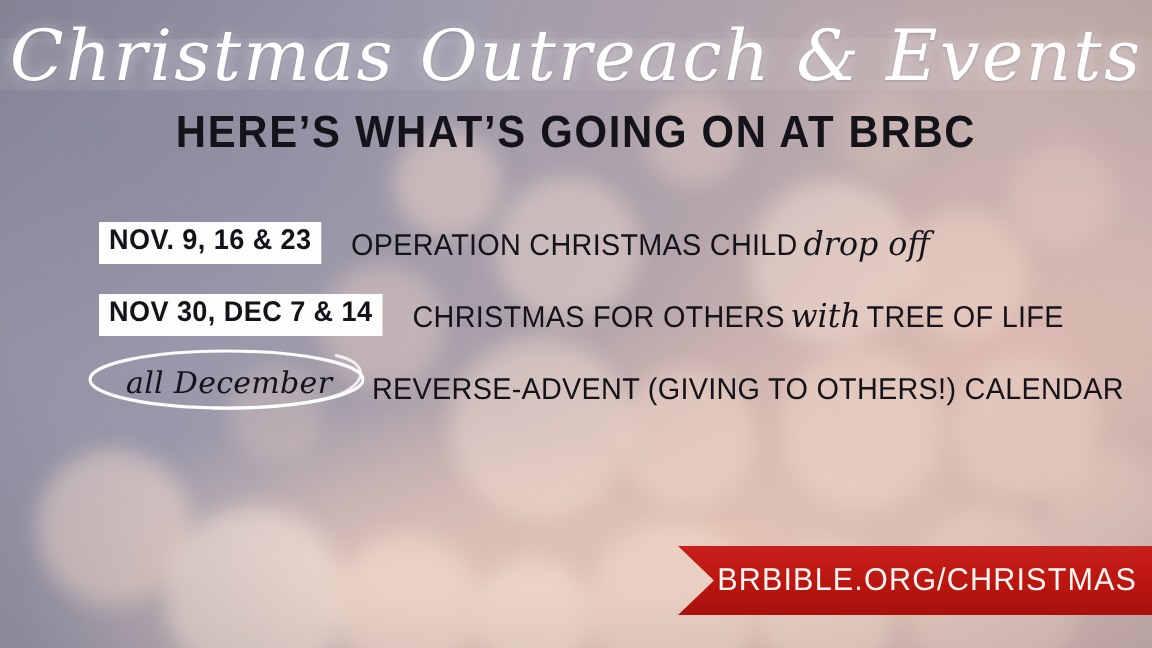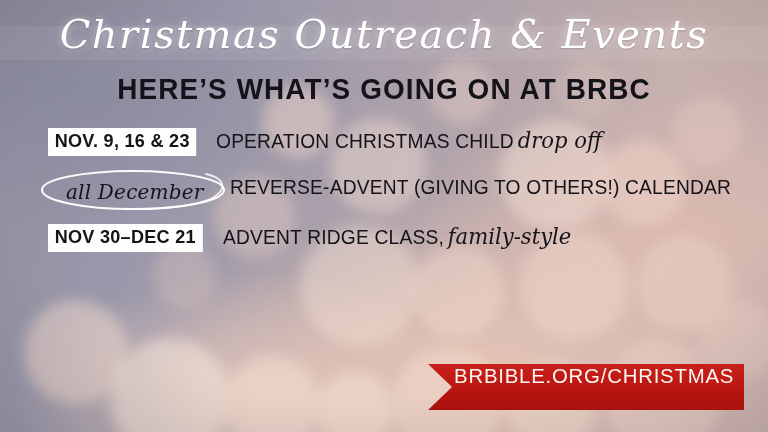--- a/index.html
+++ b/index.html
@@ -34,21 +34,21 @@
     background:radial-gradient(ellipse 90% 85% at 50% 45%, rgba(0,0,0,0) 55%, rgba(40,36,48,.18) 100%);
   }
   
   .title-script{
     position:absolute;left:0;right:0;top:14px;
     text-align:center;
     color:#ffffff;
     font-family:"DejaVu Serif",serif;
     font-style:italic;
     font-weight:400;
-    font-size:40px;
+    font-size:47px;
     letter-spacing:1.5px;
     line-height:1;
     white-space:nowrap;
     text-shadow:0 0 9px rgba(255,255,255,.45),0 1px 2px rgba(70,64,80,.35);
   }
   .title-subtitle{
     position:absolute;left:0;right:0;top:74px;
     text-align:center;
     color:#15131a;
     font-family:"Liberation Sans",sans-serif;
@@ -58,22 +58,22 @@
     line-height:1;
     white-space:nowrap;
     transform:scaleX(.93);
   }
   
   .rows{position:absolute;left:0;top:128px;width:768px;}
   .row{
     position:relative;
     height:48px;
     display:flex;
-    align-items:flex-start;
-    padding-left:48px;
+    align-items:flex-end;
+    padding-left:66px;
     box-sizing:border-box;
   }
   .row.r6{height:46px;}
   .date-chip{
     display:inline-block;
     background:#fdfdfb;
     color:#15131a;
     font-family:"Liberation Sans",sans-serif;
     font-weight:700;
     font-size:19px;
@@ -121,26 +121,26 @@
     font-family:"DejaVu Serif",serif;
     font-style:italic;
     font-weight:400;
     font-size:22px;
     letter-spacing:0px;
     padding:0 4px;
   }
   
   .ribbon{
     position:absolute;
-    left:428px;top:364px;
+    left:452px;top:364px;
     width:316px;height:46px;
     background:linear-gradient(180deg,#c8211b 0%,#bb150f 55%,#a6120d 100%);
     -webkit-clip-path:polygon(0 0, 24px 50%, 0 100%, 100% 100%, 100% 0);
     clip-path:polygon(0 0, 24px 50%, 0 100%, 100% 100%, 100% 0);
-    display:flex;align-items:flex-start;justify-content:center;
+    display:flex;align-items:center;justify-content:center;
     box-shadow:0 2px 6px rgba(60,20,20,.28);
   }
   .ribbon-text{
     color:#fdf6f2;
     font-family:"Liberation Sans",sans-serif;
     font-weight:400;
     font-size:21px;
     letter-spacing:.8px;
     white-space:nowrap;
     padding-left:16px;
@@ -183,36 +183,36 @@
   <div class="title-script">Christmas Outreach &amp; Events</div>
   <div class="title-subtitle">HERE’S WHAT’S GOING ON AT BRBC</div>
 
   <div class="rows">
 
     <div class="row">
       <span class="date-chip">NOV. 9, 16 &amp; 23</span>
       <span class="evt"><span>OPERATION CHRISTMAS CHILD</span><span class="script-ink">drop off</span></span>
     </div>
 
+    <div class="row">
+      <span class="date-chip">NOV 30, DEC 7 &amp; 14</span>
+      <span class="evt tight"><span>CHRISTMAS FOR OTHERS</span><span class="script-ink">with</span><span>TREE OF LIFE</span></span>
+    </div>
 
     <div class="row">
       <span class="date-circled">
         <svg class="circle-doodle" viewBox="0 0 194 44">
           <ellipse cx="95" cy="22" rx="91" ry="19" fill="none" stroke="#ffffff" stroke-width="2.1" opacity="0.96"></ellipse>
           <path d="M168 6 C186 10 190 20 176 29 C162 38 120 42 86 41" fill="none" stroke="#ffffff" stroke-width="1.9" opacity="0.8" stroke-linecap="round"></path>
         </svg>
         <span class="ink">all December</span>
       </span>
       <span class="evt tight">REVERSE-ADVENT (GIVING TO OTHERS!) CALENDAR</span>
     </div>
 
-    <div class="row">
-      <span class="date-chip">NOV 30–DEC 21</span>
-      <span class="evt"><span>ADVENT RIDGE CLASS,</span><span class="script-ink">family-style</span></span>
-    </div>
 
 
 
   </div>
 
   <div class="ribbon">
     <span class="ribbon-text">BRBIBLE.ORG/CHRISTMAS</span>
   </div>
 
 </div>

